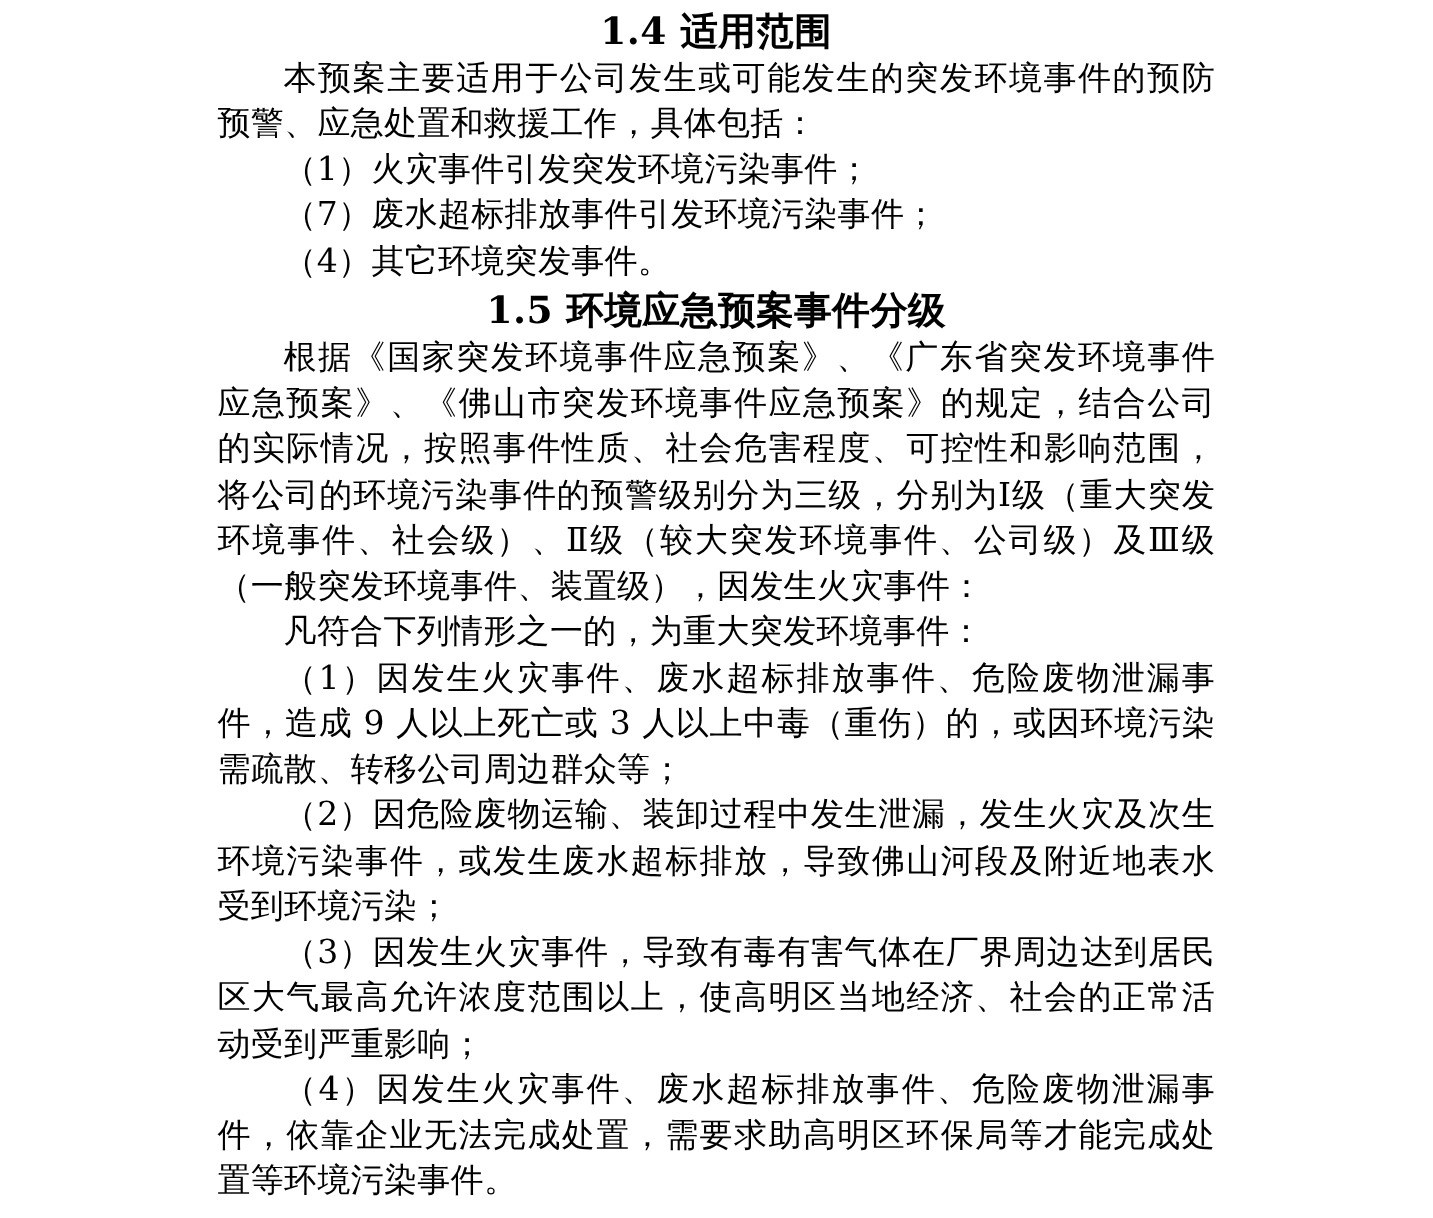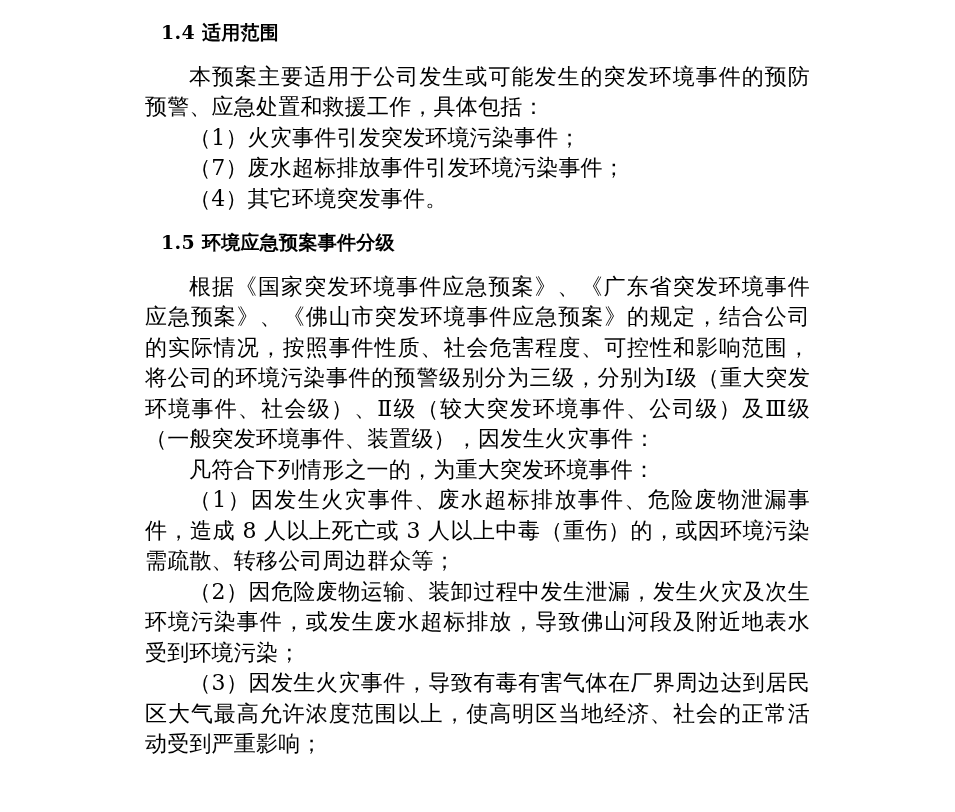--- a/index.html
+++ b/index.html
@@ -19,25 +19,26 @@
     width: 955px;
     height: 812px;
     box-sizing: border-box;
     padding: 0 145px 0 145px;
   }
   .doc-body {
     padding-top: 4px;
   }
   h2.heading {
     font-family: "DejaVu Sans", "Liberation Sans", sans-serif;
-    font-size: 19px;
+    font-size: 25px;
     font-weight: bold;
     line-height: 1.35;
-    margin: 16px;
+    margin: 0;
     letter-spacing: 0.3px;
+    text-align: center;
   }
   .heading-num {
     font-family: "DejaVu Serif", "Liberation Serif", serif;
     font-weight: bold;
   }
   .h-14 { margin-top: 0px; margin-bottom: 0px; }
   .h-15 { margin-top: 34px; margin-bottom: 0px; }
   .h-151 { margin-top: 35px; margin-bottom: 0px; }
 
   p.para {
@@ -69,18 +70,19 @@
 
     <h2 class="heading h-15">
       <span class="heading-num">1.5</span>
       <span>环境应急预案事件分级</span>
     </h2>
 
     <p class="para indent gap-top-28">根据《国家突发环境事件应急预案》、《广东省突发环境事件应急预案》、《佛山市突发环境事件应急预案》的规定，结合公司的实际情况，按照事件性质、社会危害程度、可控性和影响范围，将公司的环境污染事件的预警级别分为三级，分别为I级（重大突发环境事件、社会级）、Ⅱ级（较大突发环境事件、公司级）及Ⅲ级（一般突发环境事件、装置级），因发生火灾事件：</p>
 
 
     <p class="para indent gap-top-28">凡符合下列情形之一的，为重大突发环境事件：</p>
-    <p class="para indent">（1）因发生火灾事件、废水超标排放事件、危险废物泄漏事件，造成 8 人以上死亡或 3 人以上中毒（重伤）的，或因环境污染需疏散、转移公司周边群众等；</p>
+    <p class="para indent">（1）因发生火灾事件、废水超标排放事件、危险废物泄漏事件，造成 9 人以上死亡或 3 人以上中毒（重伤）的，或因环境污染需疏散、转移公司周边群众等；</p>
     <p class="para indent">（2）因危险废物运输、装卸过程中发生泄漏，发生火灾及次生环境污染事件，或发生废水超标排放，导致佛山河段及附近地表水受到环境污染；</p>
     <p class="para indent">（3）因发生火灾事件，导致有毒有害气体在厂界周边达到居民区大气最高允许浓度范围以上，使高明区当地经济、社会的正常活动受到严重影响；</p>
+    <p class="para indent">（4）因发生火灾事件、废水超标排放事件、危险废物泄漏事件，依靠企业无法完成处置，需要求助高明区环保局等才能完成处置等环境污染事件。</p>
 
   </div>
 </div>
 
 </body></html>

